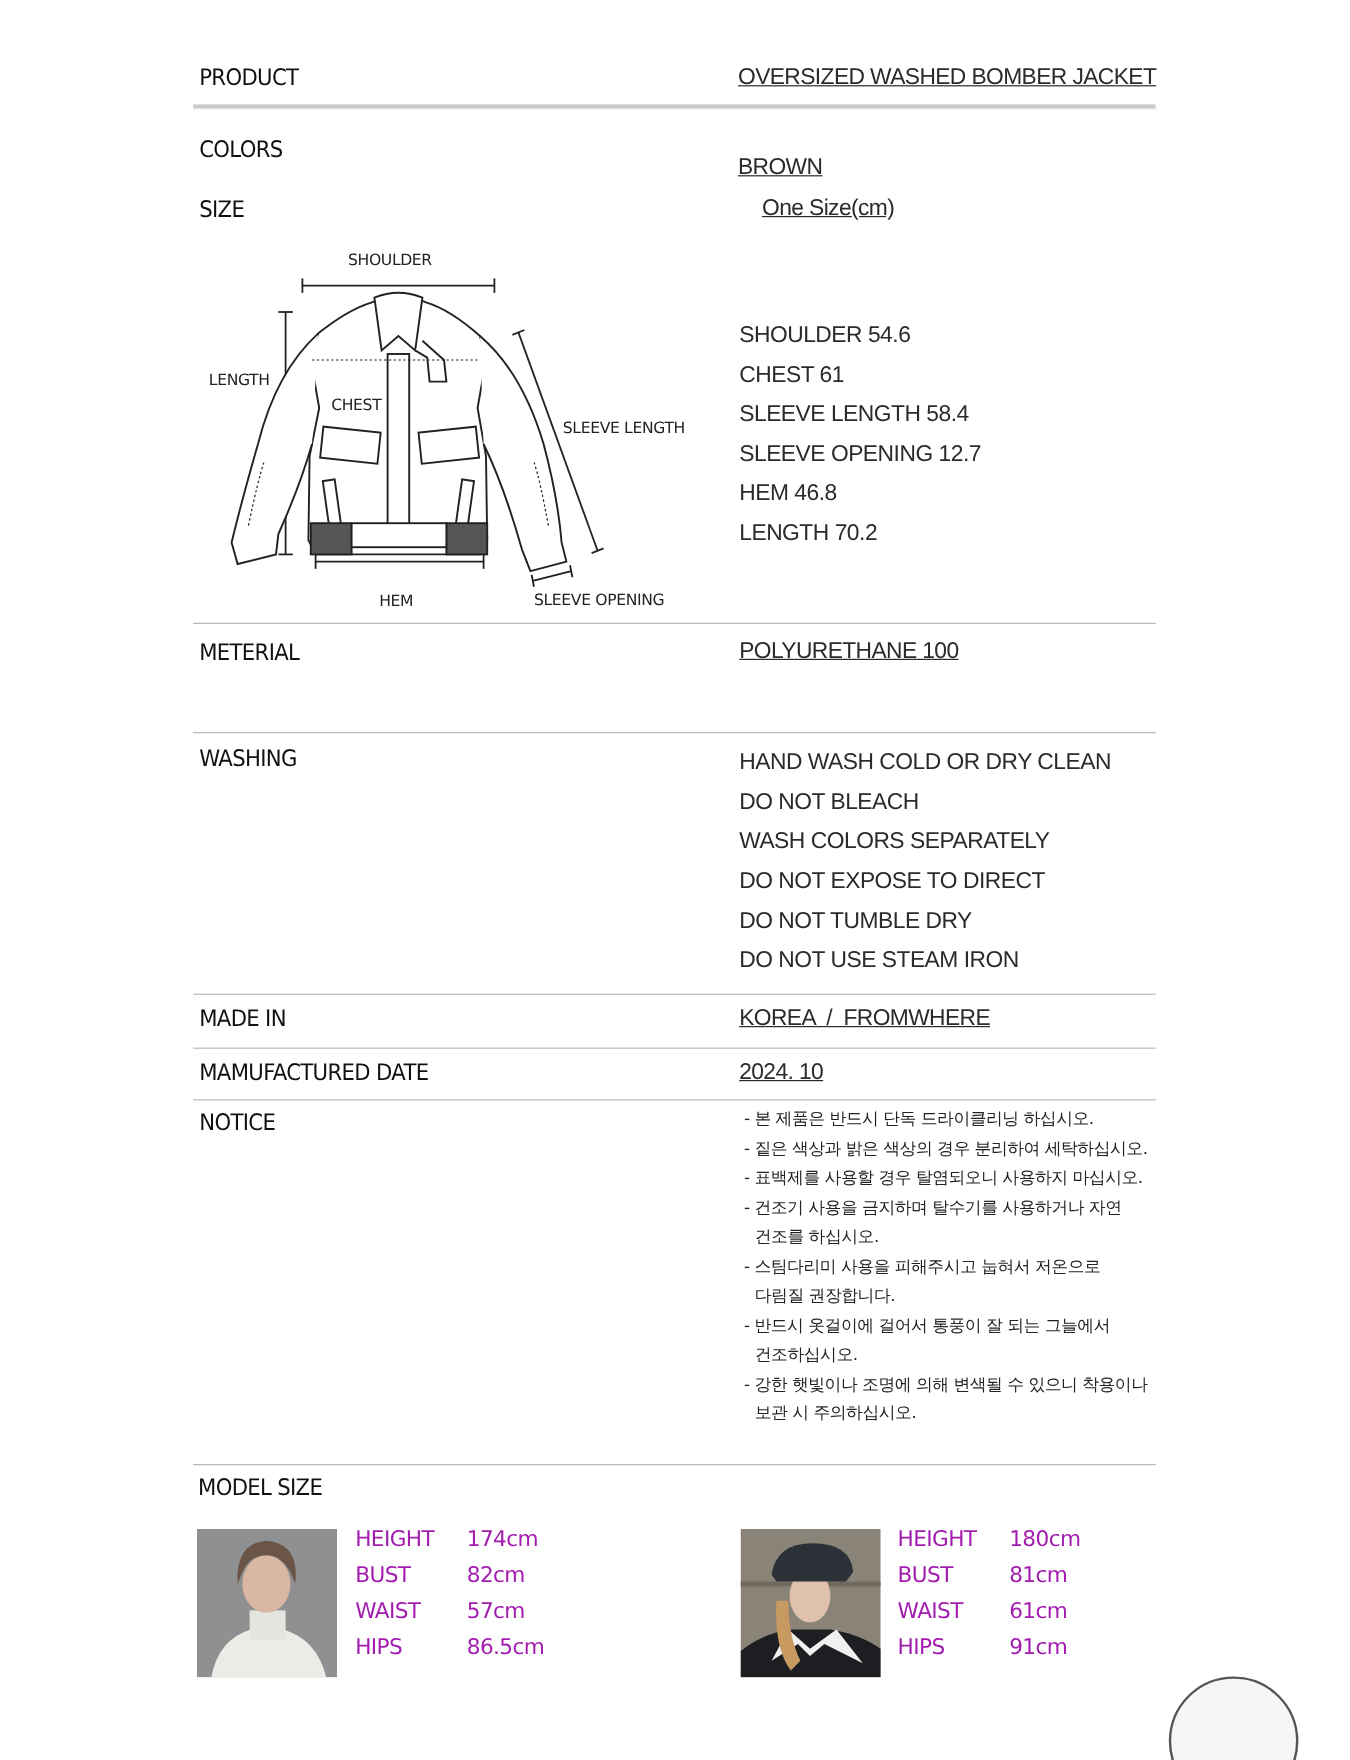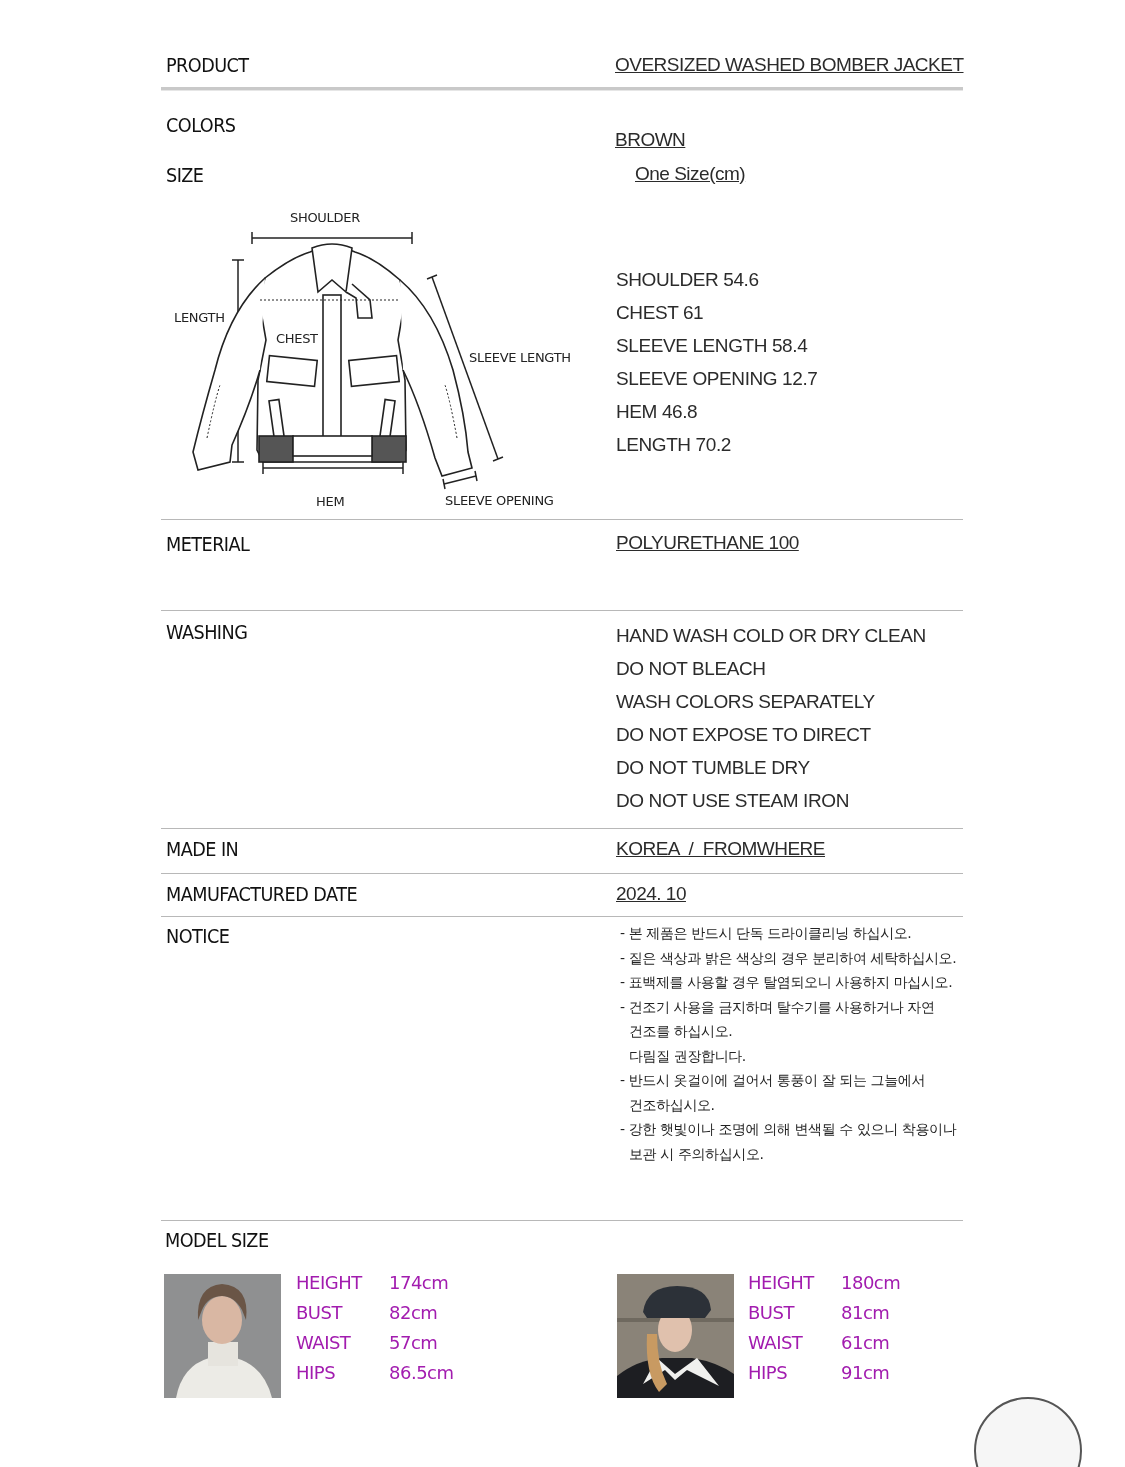--- a/index.html
+++ b/index.html
@@ -157,20 +157,21 @@
 <div class="value" style="top:883px;">2024. 10</div>
 <div class="hr" style="top:916px;"></div>
 
 <div class="label" style="top:925px;">NOTICE</div>
 <div class="notice">
   <div>- 본 제품은 반드시 단독 드라이클리닝 하십시오.</div>
   <div>- 짙은 색상과 밝은 색상의 경우 분리하여 세탁하십시오.</div>
   <div>- 표백제를 사용할 경우 탈염되오니 사용하지 마십시오.</div>
   <div>- 건조기 사용을 금지하며 탈수기를 사용하거나 자연</div>
   <div class="cont">건조를 하십시오.</div>
+  <div>- 스팀다리미 사용을 피해주시고 눕혀서 저온으로</div>
   <div class="cont">다림질 권장합니다.</div>
   <div>- 반드시 옷걸이에 걸어서 통풍이 잘 되는 그늘에서</div>
   <div class="cont">건조하십시오.</div>
   <div>- 강한 햇빛이나 조명에 의해 변색될 수 있으니 착용이나</div>
   <div class="cont">보관 시 주의하십시오.</div>
 </div>
 <div class="hr" style="top:1220px;"></div>
 
 <div class="label" style="top:1229px; left:165px;">MODEL SIZE</div>
 

